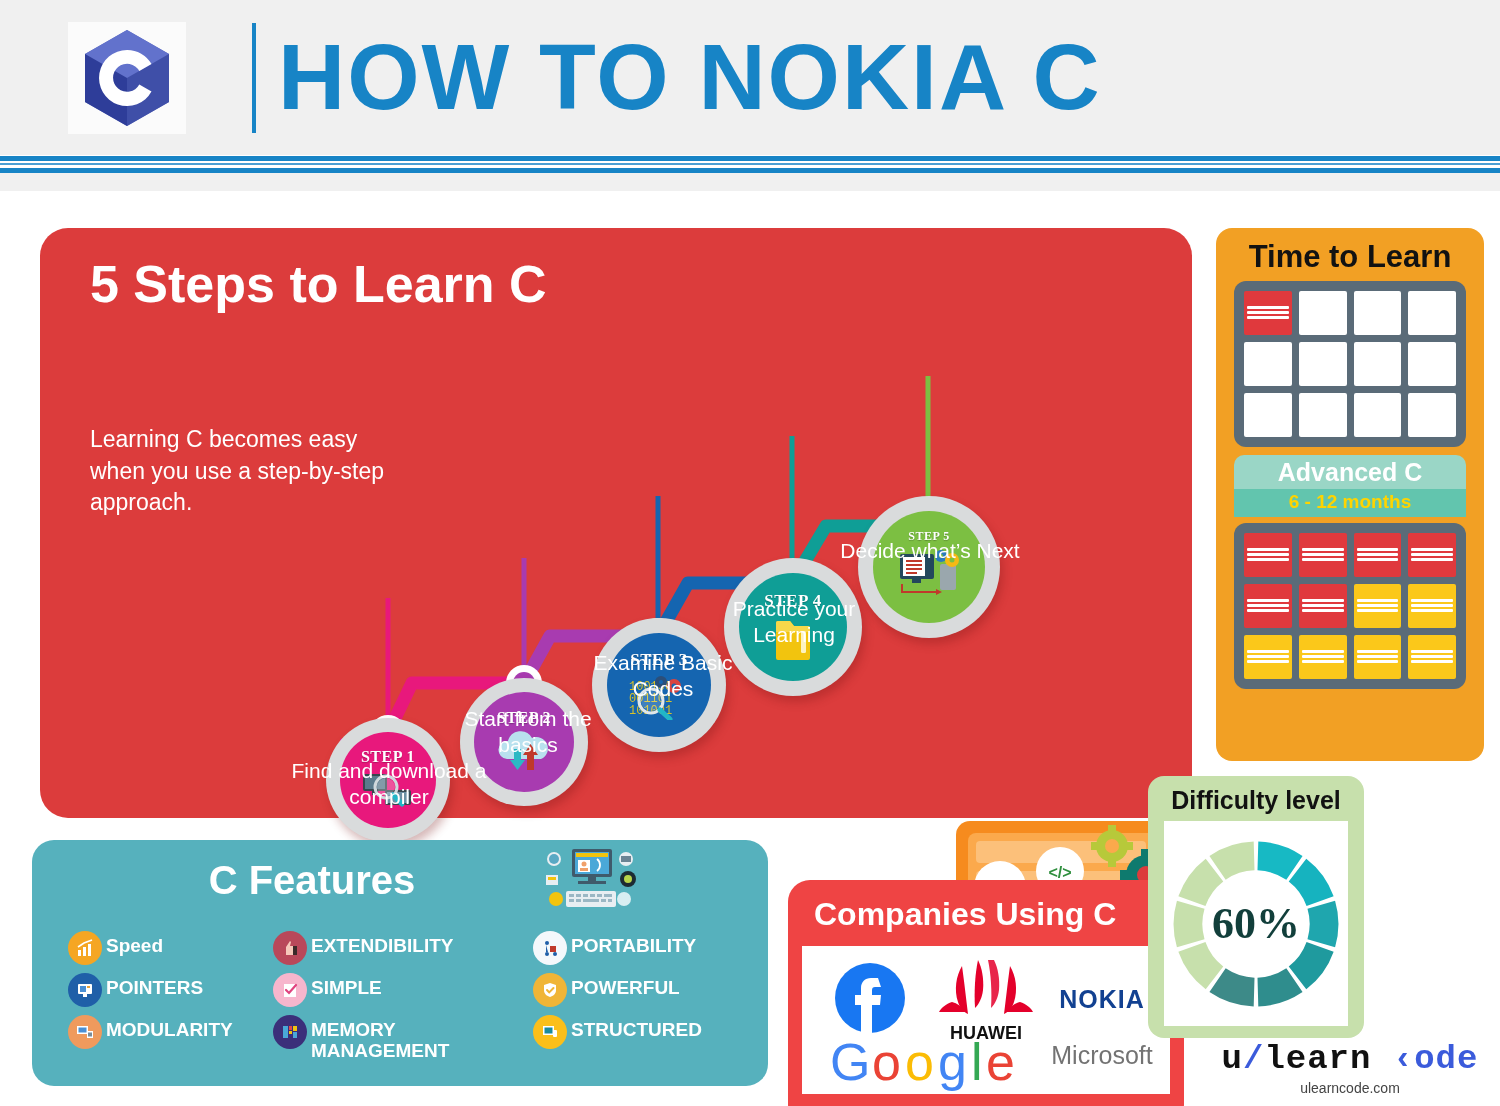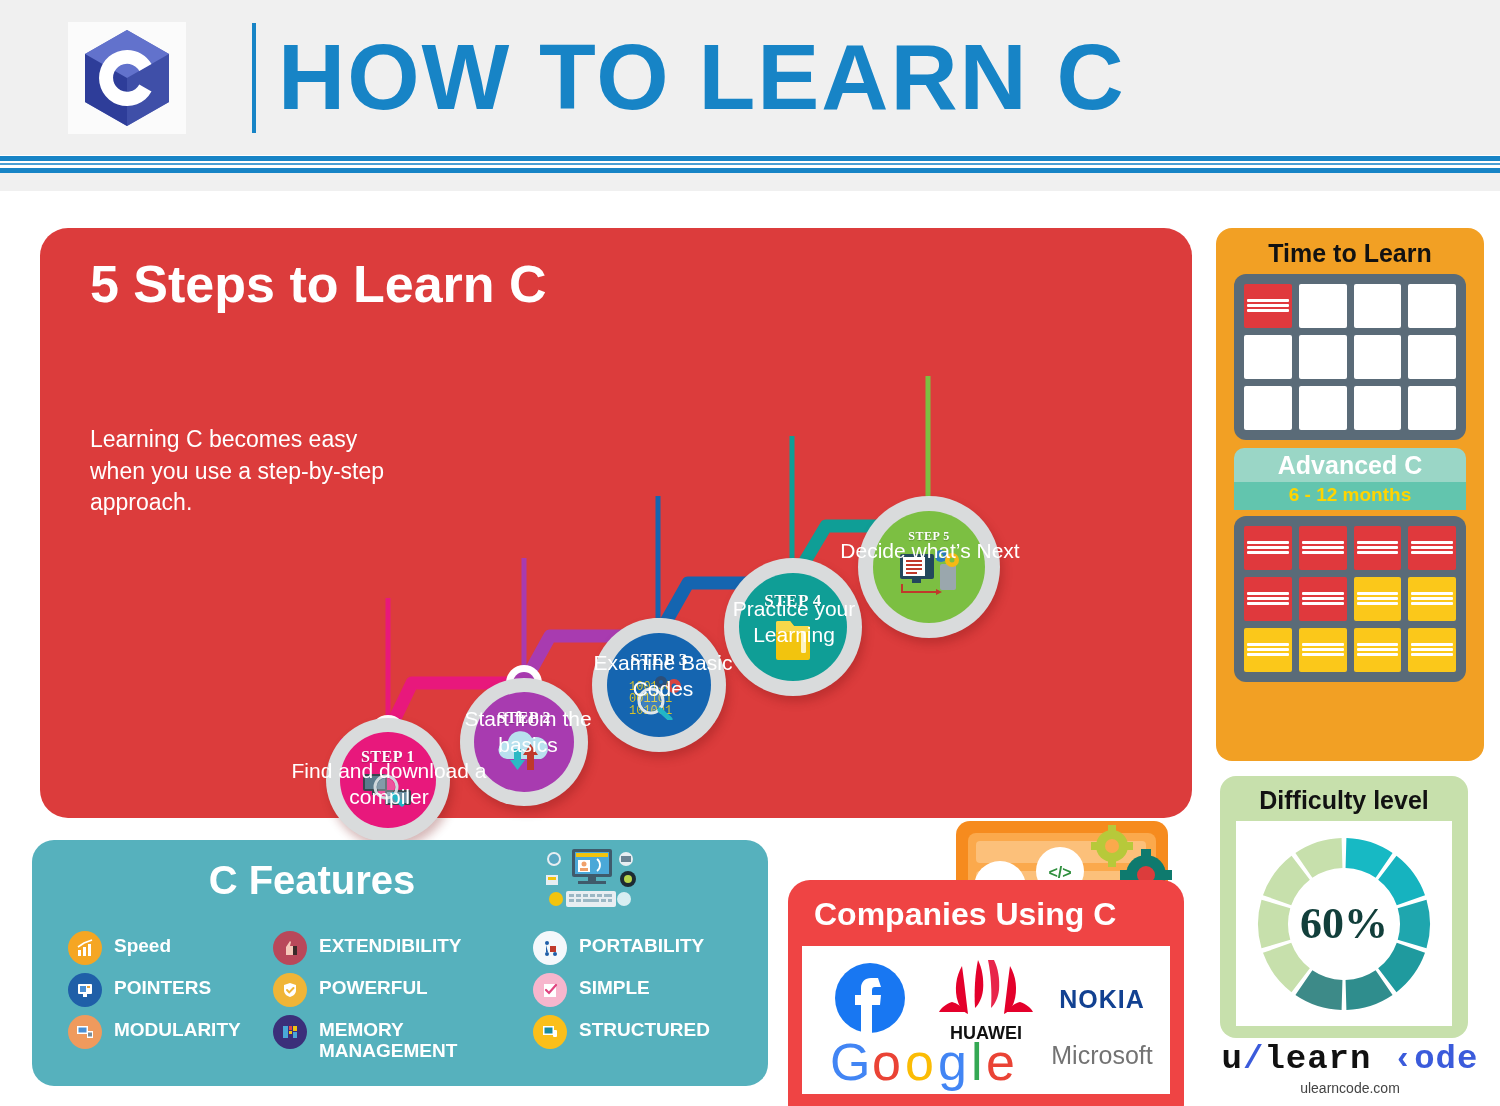--- a/index.html
+++ b/index.html
@@ -119,21 +119,21 @@
     row-gap: 0px;
   }
   .feat-item { display: flex; align-items: flex-start; }
   .feat-icon {
     width: 34px; height: 34px; border-radius: 50%;
     flex: 0 0 34px;
     display: flex; align-items: center; justify-content: center;
     font-size: 16px; color: #fff; margin-top: 1px;
   }
   .feat-label {
-    margin-left: 12px; color: #fff; font-size: 19px;
+    margin-left: 4px; color: #fff; font-size: 19px;
     font-weight: bold; line-height: 1.12; padding-top: 5px;
   }
 
   
   .companies-panel {
     position: absolute; left: 788px; top: 880px;
     width: 396px; height: 246px;
     background: #ef4444;
     border-radius: 22px;
   }
@@ -149,21 +149,21 @@
 
   
   .time-panel {
     position: absolute; left: 1216px; top: 228px;
     width: 268px; height: 533px;
     background: #f2a024;
     border-radius: 16px;
   }
   .time-title {
     text-align: center; padding-top: 11px;
-    font-size: 25px; font-weight: bold; color: #121212;
+    font-size: 31px; font-weight: bold; color: #121212;
   }
   .level-head {
     margin: 8px 18px 0 18px;
     background: #9ad6c6;
     border-radius: 10px 10px 0 0;
     text-align: center;
   }
   .level-name {
     font-size: 25px; font-weight: bold; color: #fff; padding: 3px 0 2px;
   }
@@ -186,22 +186,22 @@
     display: flex; flex-direction: column;
     justify-content: center; gap: 2px;
     padding: 3px;
   }
   .cal-cell.red  { background: #e0393d; }
   .cal-cell.yel  { background: #fbc81a; }
   .cal-line { height: 3px; background: #fff; border-radius: 1px; }
 
   
   .diff-panel {
-    position: absolute; left: 1220px; top: 776px;
-    width: 248px; height: 262px;
+    position: absolute; left: 1148px; top: 776px;
+    width: 216px; height: 262px;
     background: #c7e0ac;
     border-radius: 16px;
   }
   .diff-title {
     text-align: center; padding-top: 10px;
     font-size: 25px; font-weight: bold; color: #121212;
   }
   .diff-white {
     margin: 6px 16px 0 16px; height: 205px;
     background: #fff;
@@ -239,21 +239,21 @@
   <div class="logo-box">
     <svg class="c-hex" viewBox="0 0 92 100">
       <polygon points="46,2 88,26 88,74 46,98 4,74 4,26" fill="#5c6bc0"></polygon>
       <polygon points="46,2 88,26 46,50 4,26" fill="#6272cc"></polygon>
       <polygon points="88,26 88,74 46,98 46,50" fill="#3f4fa8"></polygon>
       <polygon points="4,26 46,50 46,98 4,74" fill="#2e3d99"></polygon>
       <path d="M46 22a28 28 0 1 0 24.5 41.6l-12.2-7A14 14 0 1 1 58.3 43l12.2-7A28 28 0 0 0 46 22z" fill="#fff"></path>
     </svg>
   </div>
   <div class="title-divider"></div>
-  <div class="main-title">HOW TO LEARN C</div>
+  <div class="main-title">HOW TO NOKIA C</div>
 </div>
 <div class="rule-band rule1"></div>
 <div class="rule-band rule2"></div>
 <div class="rule-band rule3"></div>
 <div class="gray-tail"></div>
 
 <div class="red-panel">
 
   <div class="steps-title">5 Steps to Learn C</div>
   <div class="steps-sub">Learning C becomes easy when you use a step-by-step approach.</div>
@@ -482,37 +482,37 @@
             <rect x="3" y="4" width="14" height="10" rx="1" fill="#fff"></rect>
             <rect x="5" y="6" width="6" height="6" fill="#4a8fd4"></rect>
             <rect x="12" y="6" width="3" height="2" fill="#e8a33d"></rect>
             <rect x="8" y="14" width="4" height="3" fill="#fff"></rect>
           </svg>
       </div>
       <div class="feat-label">POINTERS</div>
     </div>
 
     <div class="feat-item">
+      <div class="feat-icon" style="background:#f7b6cd">
+        <svg width="20" height="20" viewBox="0 0 20 20">
+            <rect x="4" y="4" width="12" height="13" fill="#fff"></rect>
+            <path d="M6 10l3 3 7-8" stroke="#e0437f" stroke-width="2.2" fill="none" stroke-linecap="round"></path>
+          </svg>
+      </div>
+      <div class="feat-label">SIMPLE</div>
+    </div>
+
+    <div class="feat-item">
       <div class="feat-icon" style="background:#f0b537">
         <svg width="20" height="20" viewBox="0 0 20 20">
             <path d="M10 3l6 2v5c0 4-3 6-6 7-3-1-6-3-6-7V5z" fill="#fff"></path>
             <path d="M7 10l2.2 2.4L13.5 8" stroke="#f0b537" stroke-width="2" fill="none" stroke-linecap="round"></path>
           </svg>
       </div>
       <div class="feat-label">POWERFUL</div>
-    </div>
-
-    <div class="feat-item">
-      <div class="feat-icon" style="background:#f7b6cd">
-        <svg width="20" height="20" viewBox="0 0 20 20">
-            <rect x="4" y="4" width="12" height="13" fill="#fff"></rect>
-            <path d="M6 10l3 3 7-8" stroke="#e0437f" stroke-width="2.2" fill="none" stroke-linecap="round"></path>
-          </svg>
-      </div>
-      <div class="feat-label">SIMPLE</div>
     </div>
 
     <div class="feat-item">
       <div class="feat-icon" style="background:#ef9a5d">
         <svg width="20" height="20" viewBox="0 0 20 20">
             <rect x="2" y="4" width="11" height="8" fill="#fff"></rect>
             <rect x="3.5" y="5.5" width="8" height="5" fill="#4a8fd4"></rect>
             <rect x="12" y="9" width="6" height="7" fill="#fff"></rect>
             <rect x="13" y="10.5" width="4" height="4" fill="#7a8c99"></rect>
           </svg>

